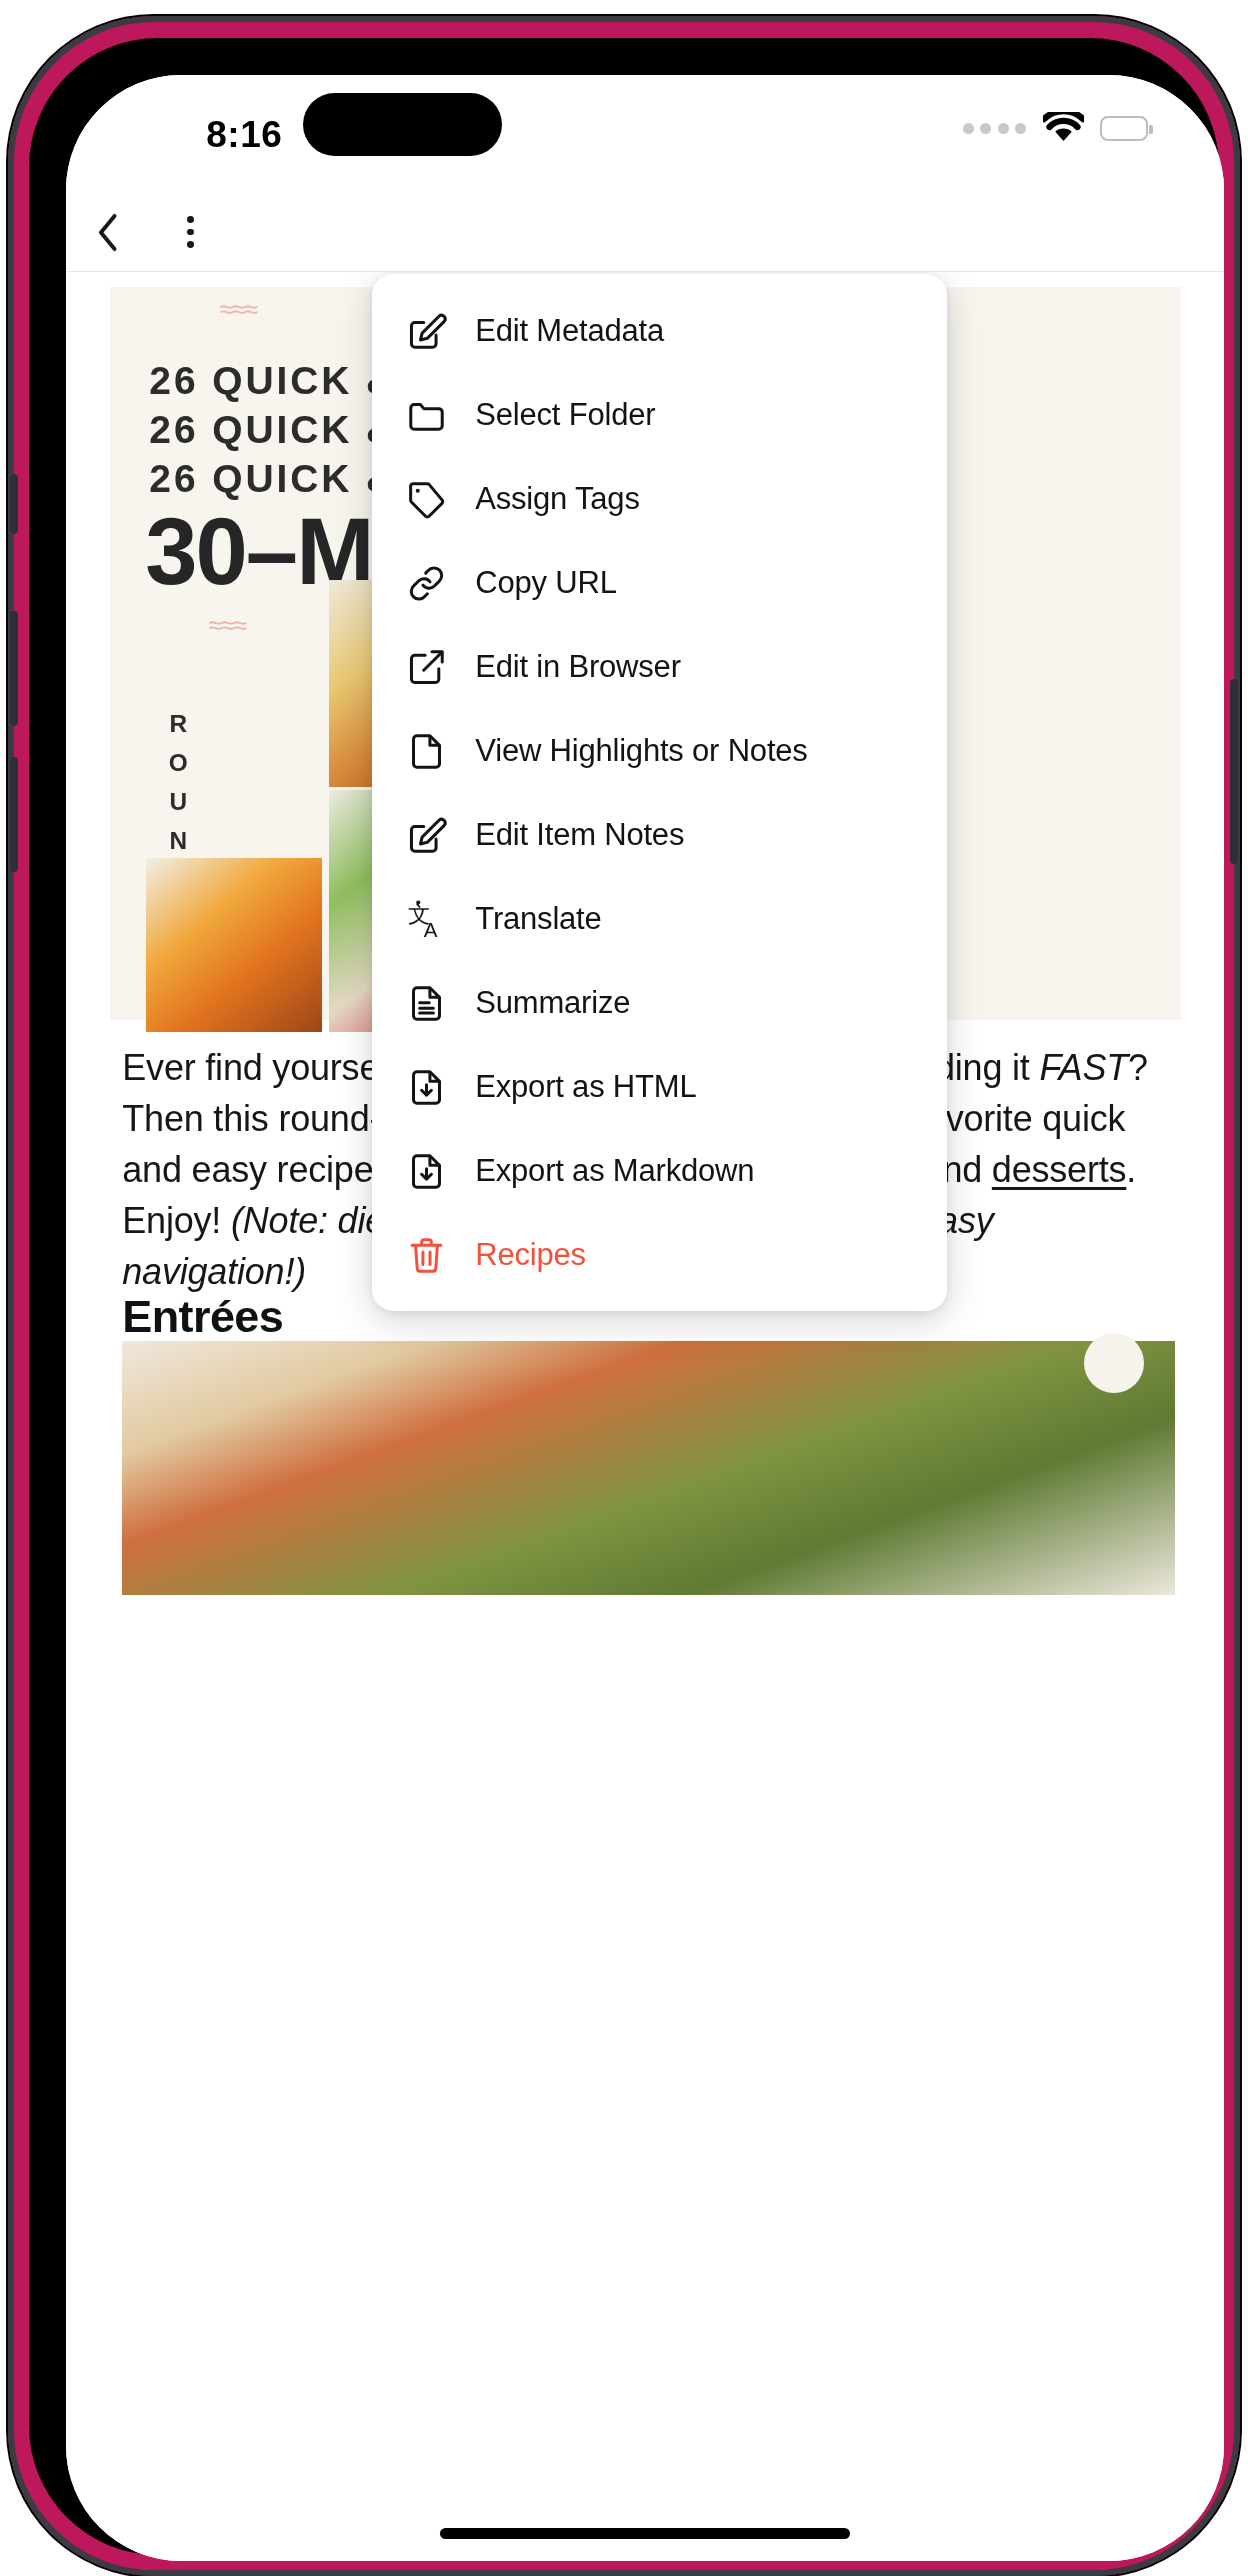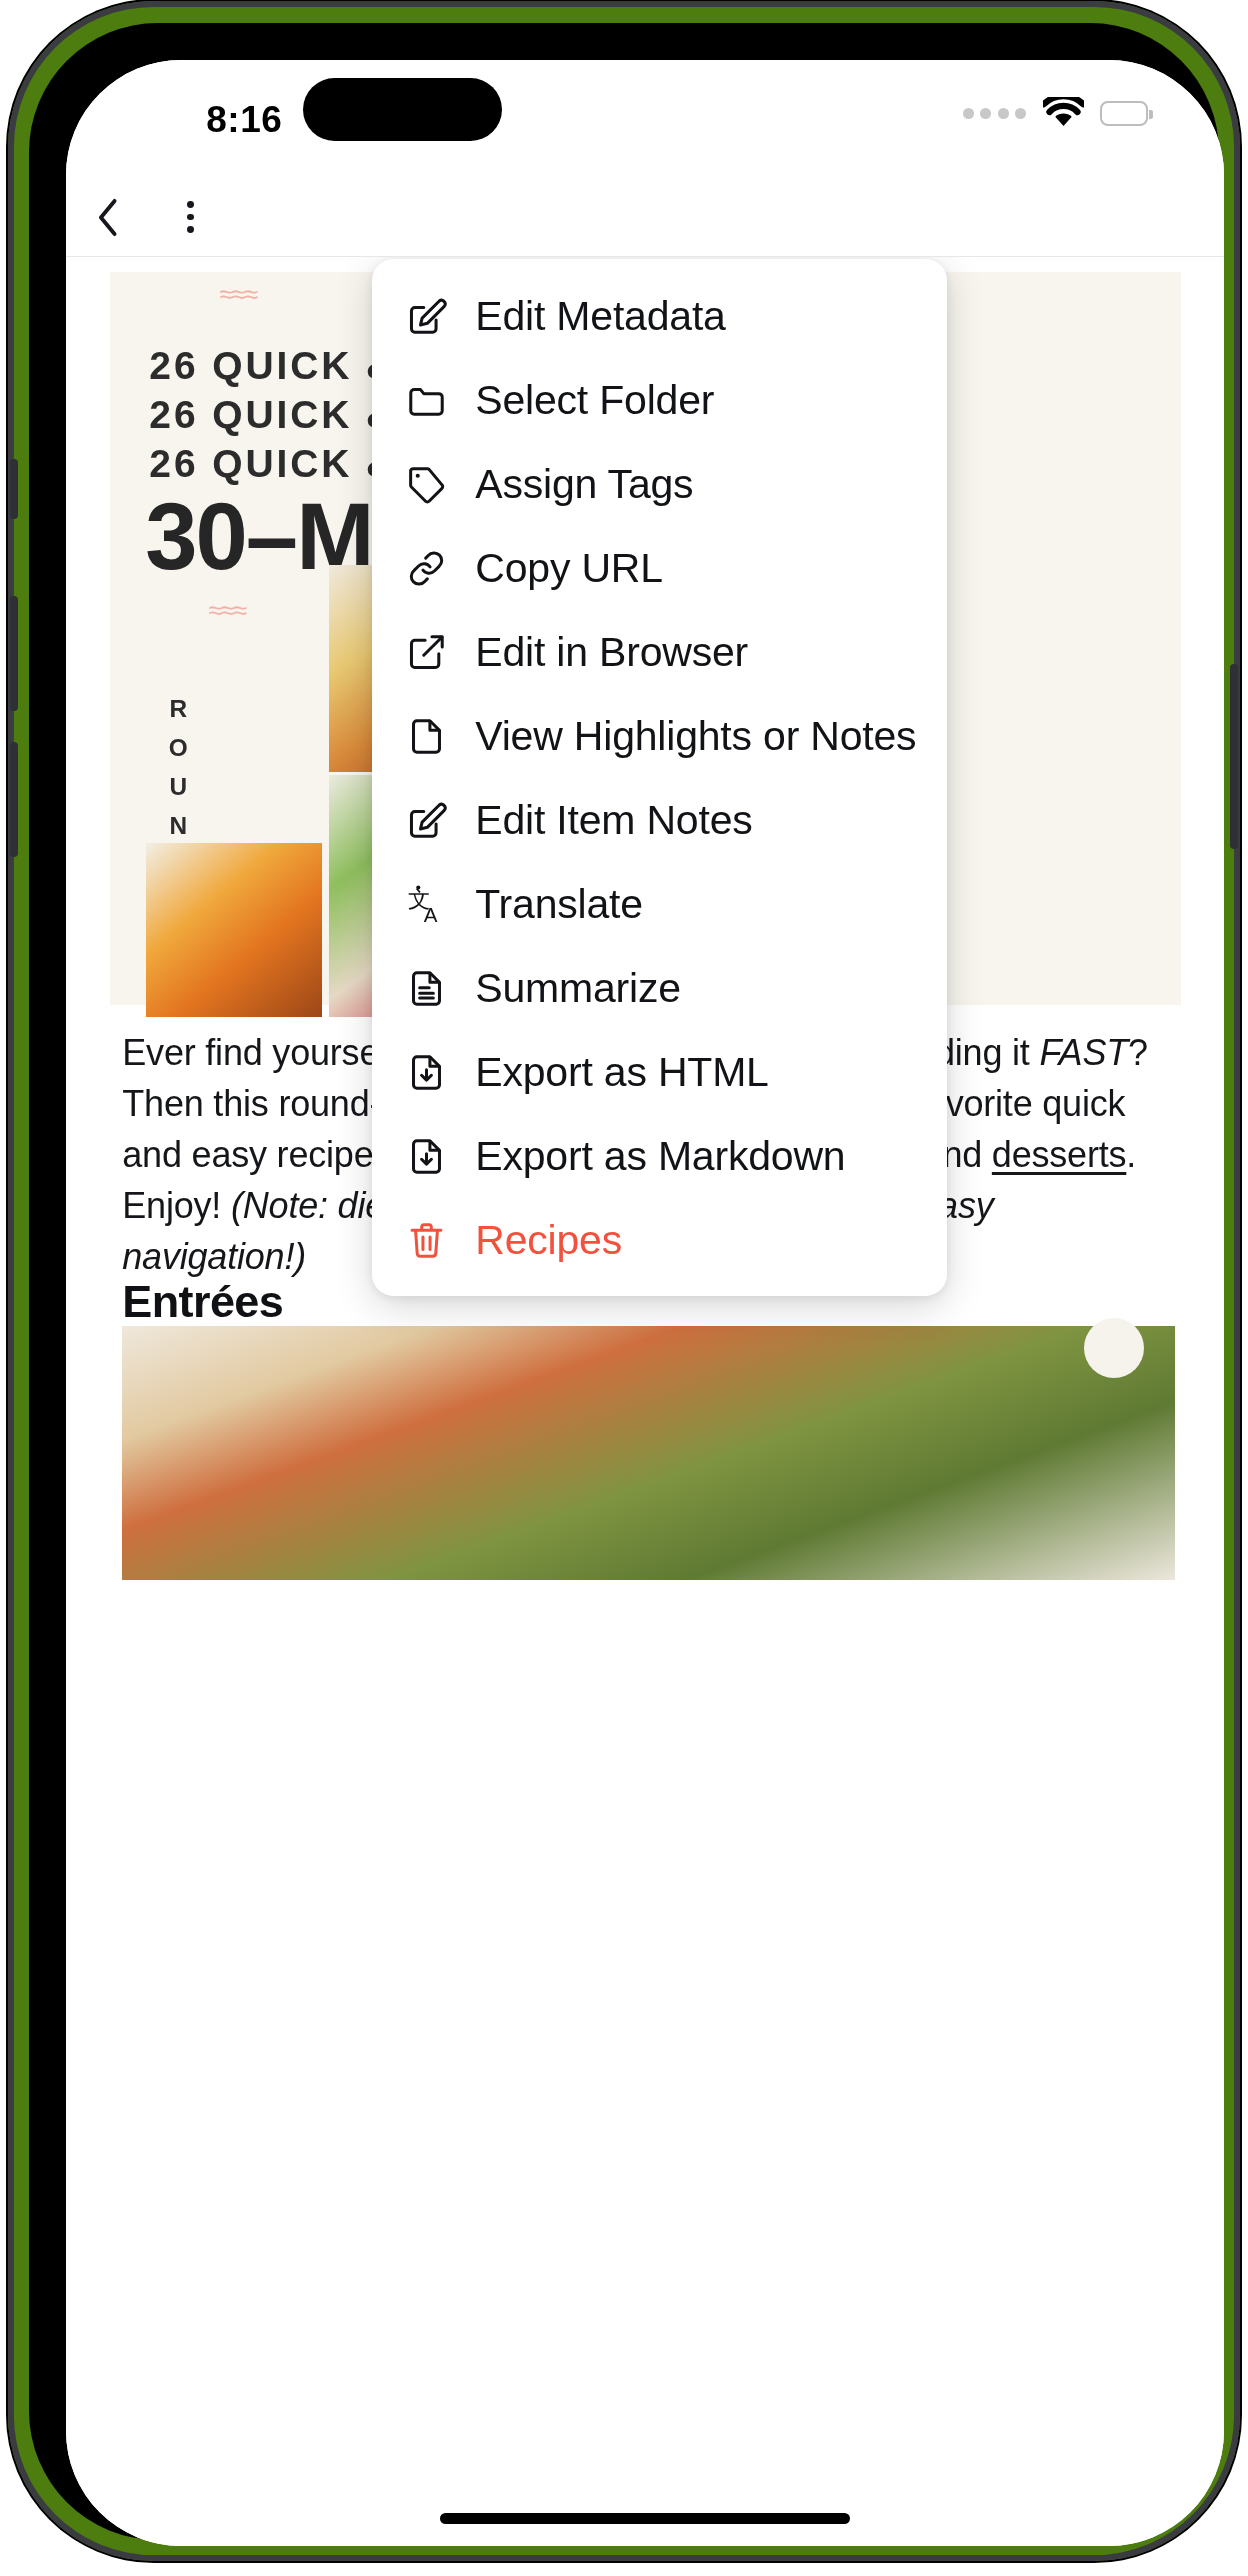--- a/index.html
+++ b/index.html
@@ -6,23 +6,23 @@
   html, body {
     width: 1248px; height: 2576px;
     background: #ffffff;
     font-family: "Liberation Sans", sans-serif;
     overflow: hidden;
   }
 
   
   #phone-frame {
     position: absolute;
-    left: 7.8px; top: 1px;
+    left: 7.8px; top: 16px;
     width: 1232px; height: 2560px;
-    background: #4d7c0f;
+    background: #be185d;
     border-radius: 146px;
     box-shadow: inset 0 0 0 5.9px #3a3c41, 0 0 0 2px #000;
   }
   #phone-bezel {
     position: absolute;
     left: 21.5px; top: 21.5px;
     width: 1190px; height: 2517px;
     background: #000;
     border-radius: 129px;
   }
@@ -205,21 +205,21 @@
     display: flex; align-items: center;
     height: 84px; padding: 0 33px;
     cursor: pointer;
   }
   .menu-icon {
     width: 43px; min-width: 43px; height: 43px;
     display: flex; align-items: center; justify-content: center;
     margin-right: 27px;
   }
   .menu-label {
-    font-size: 41px; color: #111317;
+    font-size: 31px; color: #111317;
     letter-spacing: -0.2px; white-space: nowrap;
   }
   .menu-item.danger .menu-label { color: #F2513D; }
 
   
   #home-indicator {
     position: absolute; left: 50%; transform: translateX(-50%);
     bottom: 21.5px; width: 410px; height: 10.7px;
     background: #000; border-radius: 5.9px;
   }

